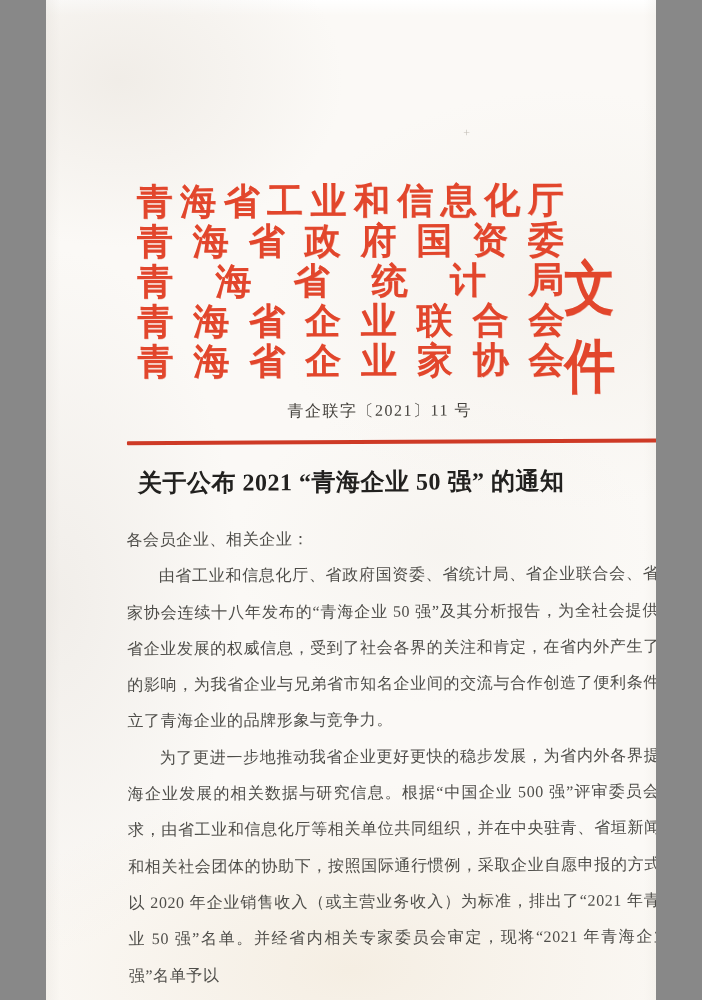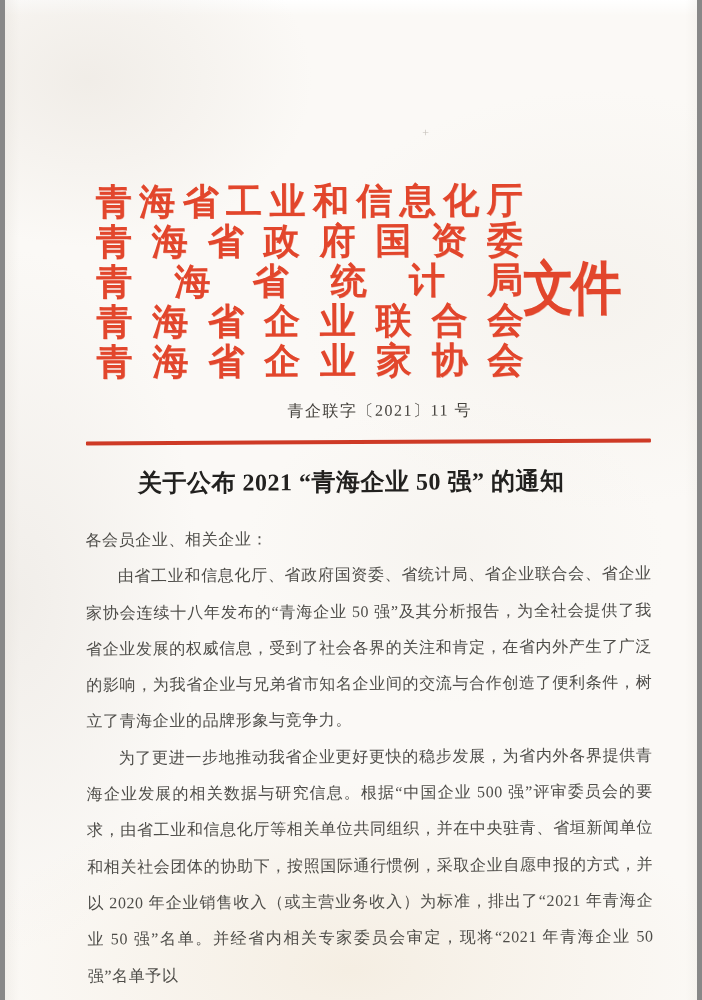--- a/index.html
+++ b/index.html
@@ -2,21 +2,21 @@
 <html><head>
 <meta charset="utf-8">
 <style>
   html, body {
     margin: 0;
     padding: 0;
     background: #888;
   }
   .page {
     position: relative;
-    width: 692px;
+    width: 610px;
     height: 1000px;
     margin: 0 auto;
     background: #fbf9f6;
     overflow: hidden;
     font-family: "Liberation Serif", "DejaVu Serif", serif;
   }
   
   .page::before {
     content: "";
     position: absolute;

